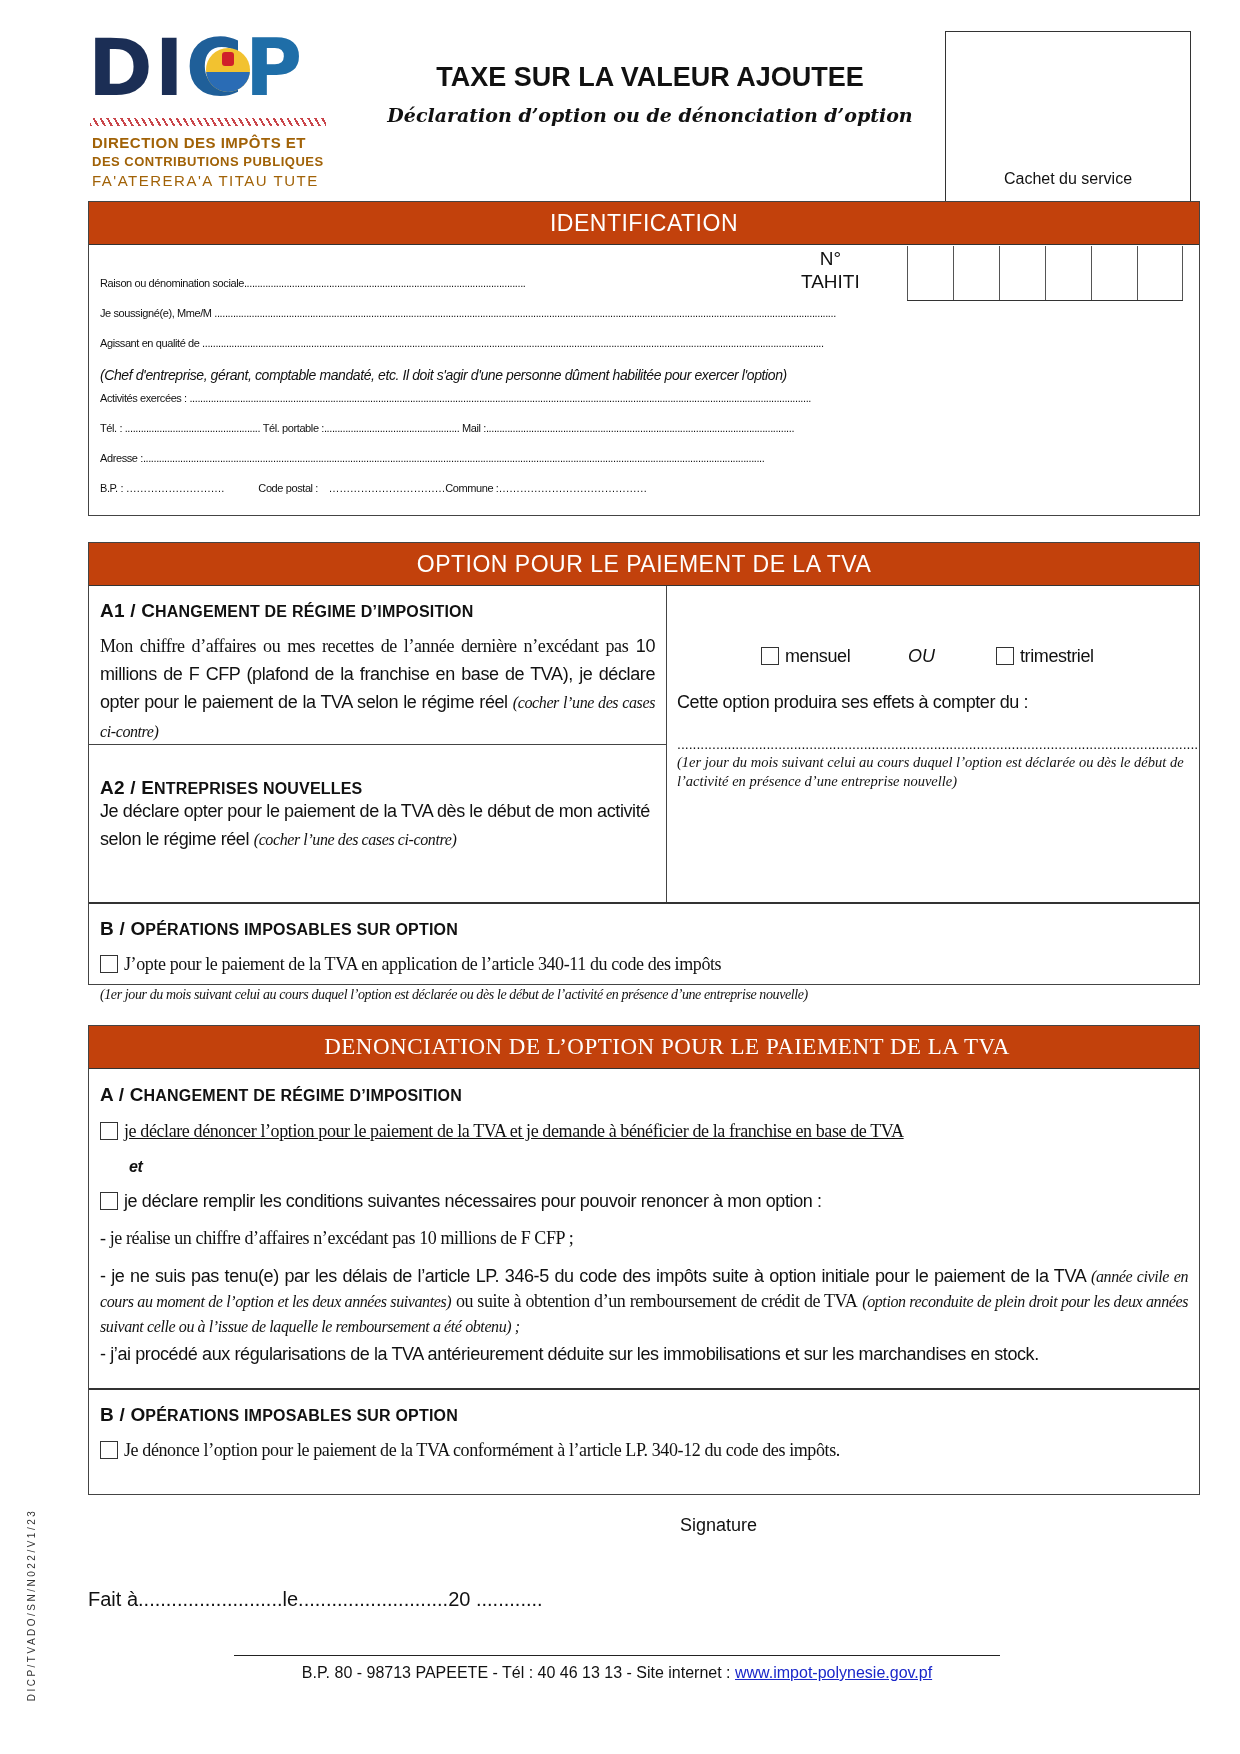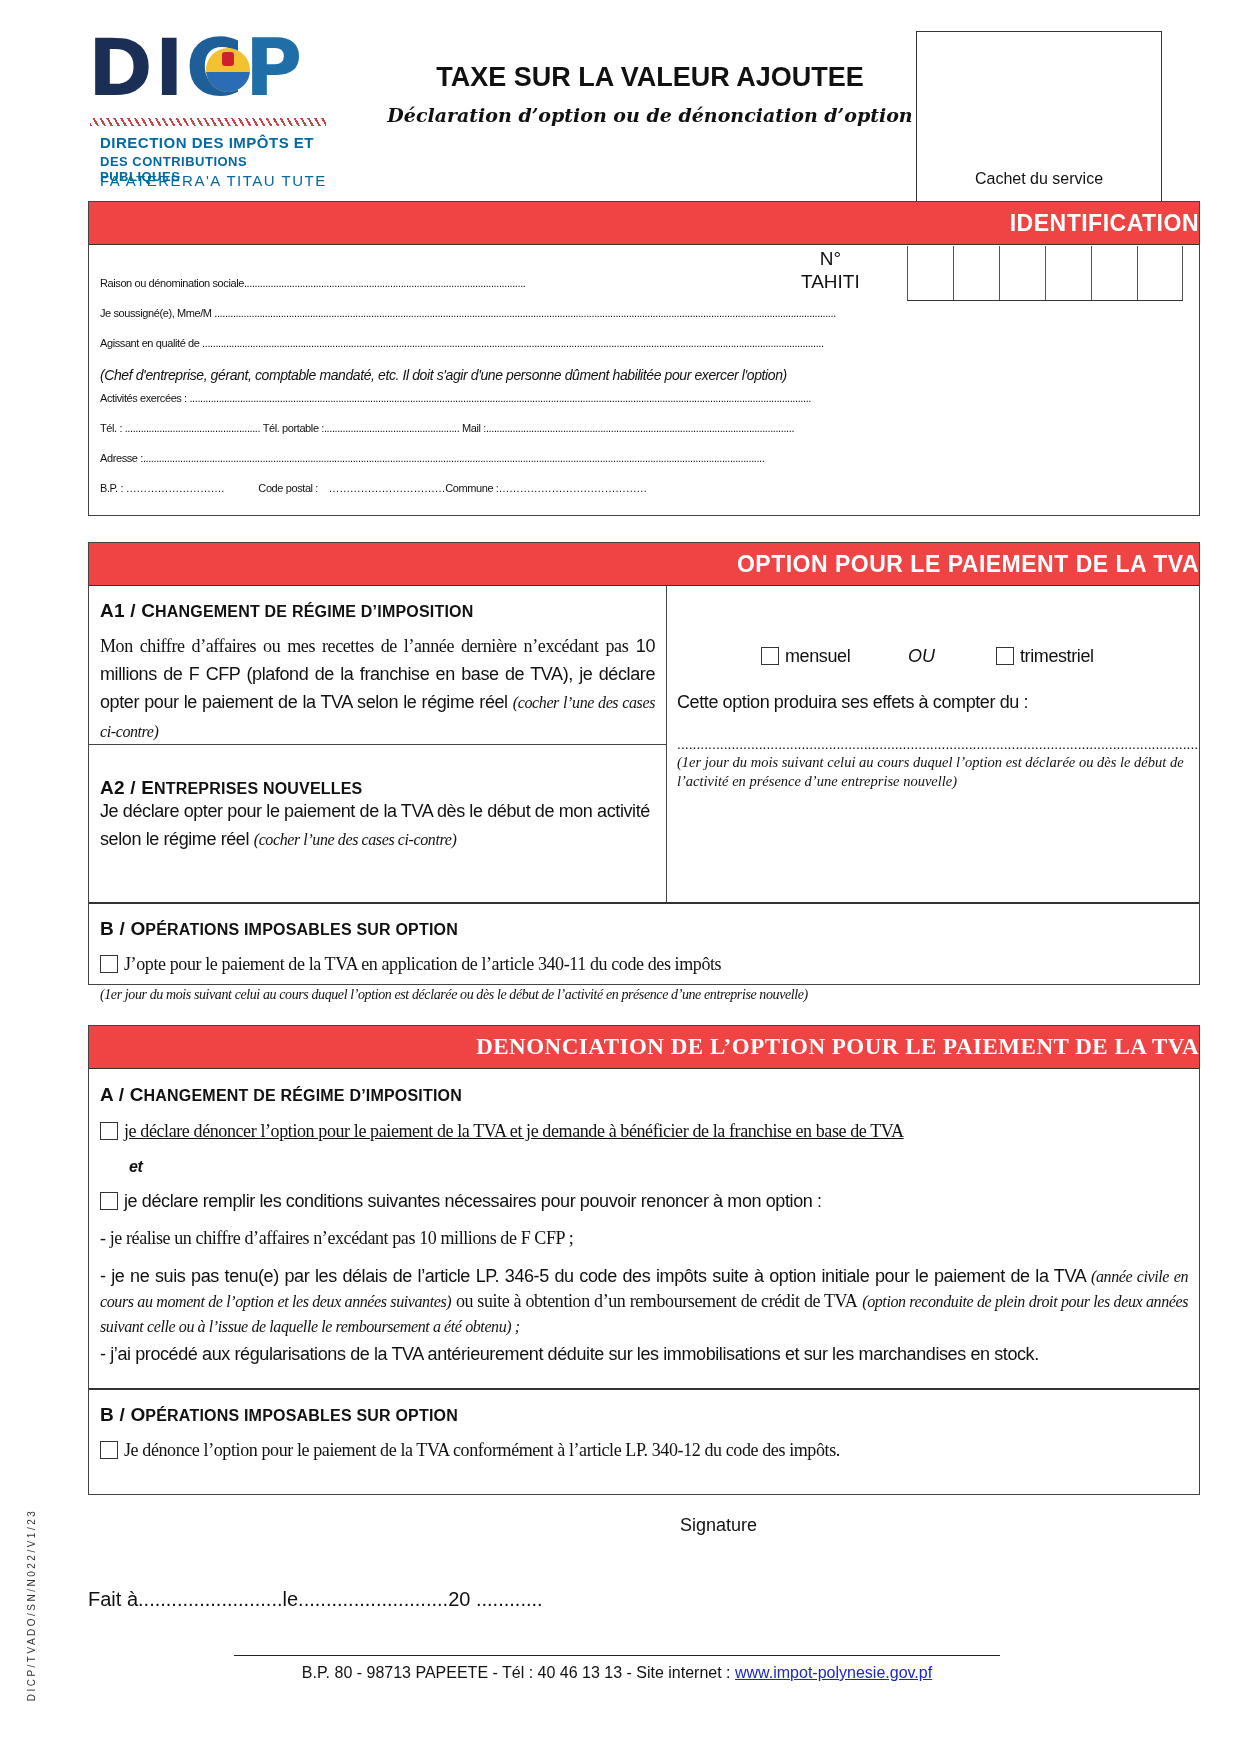--- a/index.html
+++ b/index.html
@@ -11,34 +11,34 @@
   .logo-word { position:absolute; left:0; top:0; font-family:"DejaVu Sans", sans-serif; font-weight:bold; font-size:78px; letter-spacing:2px; line-height:80px; }
   .logo-word .d { color:#1b2e55; }
   .logo-word .i { color:#1b2e55; }
   .logo-word .c { color:#1f5f99; }
   .logo-word .p { color:#1f6ea8; }
   .logo-emblem { position:absolute; left:118px; top:20px; width:44px; height:44px; border-radius:50%; background:#f2c230; overflow:hidden; }
   .logo-emblem .sea { position:absolute; left:0; bottom:0; width:100%; height:45%; background:#2a6cb5; }
   .logo-emblem .sun { position:absolute; left:16px; top:4px; width:12px; height:14px; background:#d0202a; border-radius:3px; }
   .logo-pattern { position:absolute; left:2px; top:90px; width:236px; height:8px;
     background: repeating-linear-gradient(60deg, #c9454a 0 2px, transparent 2px 6px); }
-  .logo-line { position:absolute; left:12px; font-weight:bold; color:#0369a1; letter-spacing:0.5px; }
+  .logo-line { position:absolute; left:4px; font-weight:bold; color:#a16207; letter-spacing:0.5px; }
   .logo-line.l1 { top:106px; font-size:15px; }
   .logo-line.l2 { top:126px; font-size:13px; }
   .logo-line.l3 { top:144px; font-size:15px; font-weight:normal; letter-spacing:1.5px; }
 
   .title { left:380px; top:62px; width:540px; text-align:center; font-weight:bold; font-size:27px; }
   .subtitle { left:380px; top:104px; width:540px; text-align:center; font-family:"DejaVu Serif", serif; font-style:italic; font-weight:bold; font-size:19px; }
 
-  .stamp { left:916px; top:31px; width:246px; height:176px; border:1.5px solid #333; box-sizing:border-box; }
+  .stamp { left:945px; top:31px; width:246px; height:176px; border:1.5px solid #333; box-sizing:border-box; }
   .stamp-label { position:absolute; left:0; right:0; bottom:18px; text-align:center; font-size:16px; }
 
   
   .section { position:absolute; left:88px; width:1112px; border:1.5px solid #444; box-sizing:border-box; }
-  .sec-head { background:#ef4444; color:#fff; text-align:right; font-weight:bold; font-size:23px; height:42px; line-height:42px; border-bottom:1.5px solid #333; letter-spacing:0.5px; }
+  .sec-head { background:#c2410c; color:#fff; text-align:center; font-weight:normal; font-size:23px; height:42px; line-height:42px; border-bottom:1.5px solid #333; letter-spacing:0.5px; }
   .sec-head.serif { font-family:"Liberation Serif", serif; font-size:23px;padding-left:46px; }
 
   
   .id-sec { top:201px; height:315px; }
   .line { position:absolute; left:11px; right:0; font-size:11px; white-space:nowrap; overflow:hidden; letter-spacing:-0.4px; }
   .dots { display:inline-block; }
   .tahiti-label { position:absolute; left:712px; top:45px; text-align:center; font-size:19px; line-height:23px; }
   .tahiti-boxes { position:absolute; left:818px; top:44px; display:flex; border-bottom:1.5px solid #333; }
   .tbox { width:46px; height:54px; border-left:1.5px solid #555; box-sizing:border-box; }
   .tbox:last-child { border-right:1.5px solid #555; }

